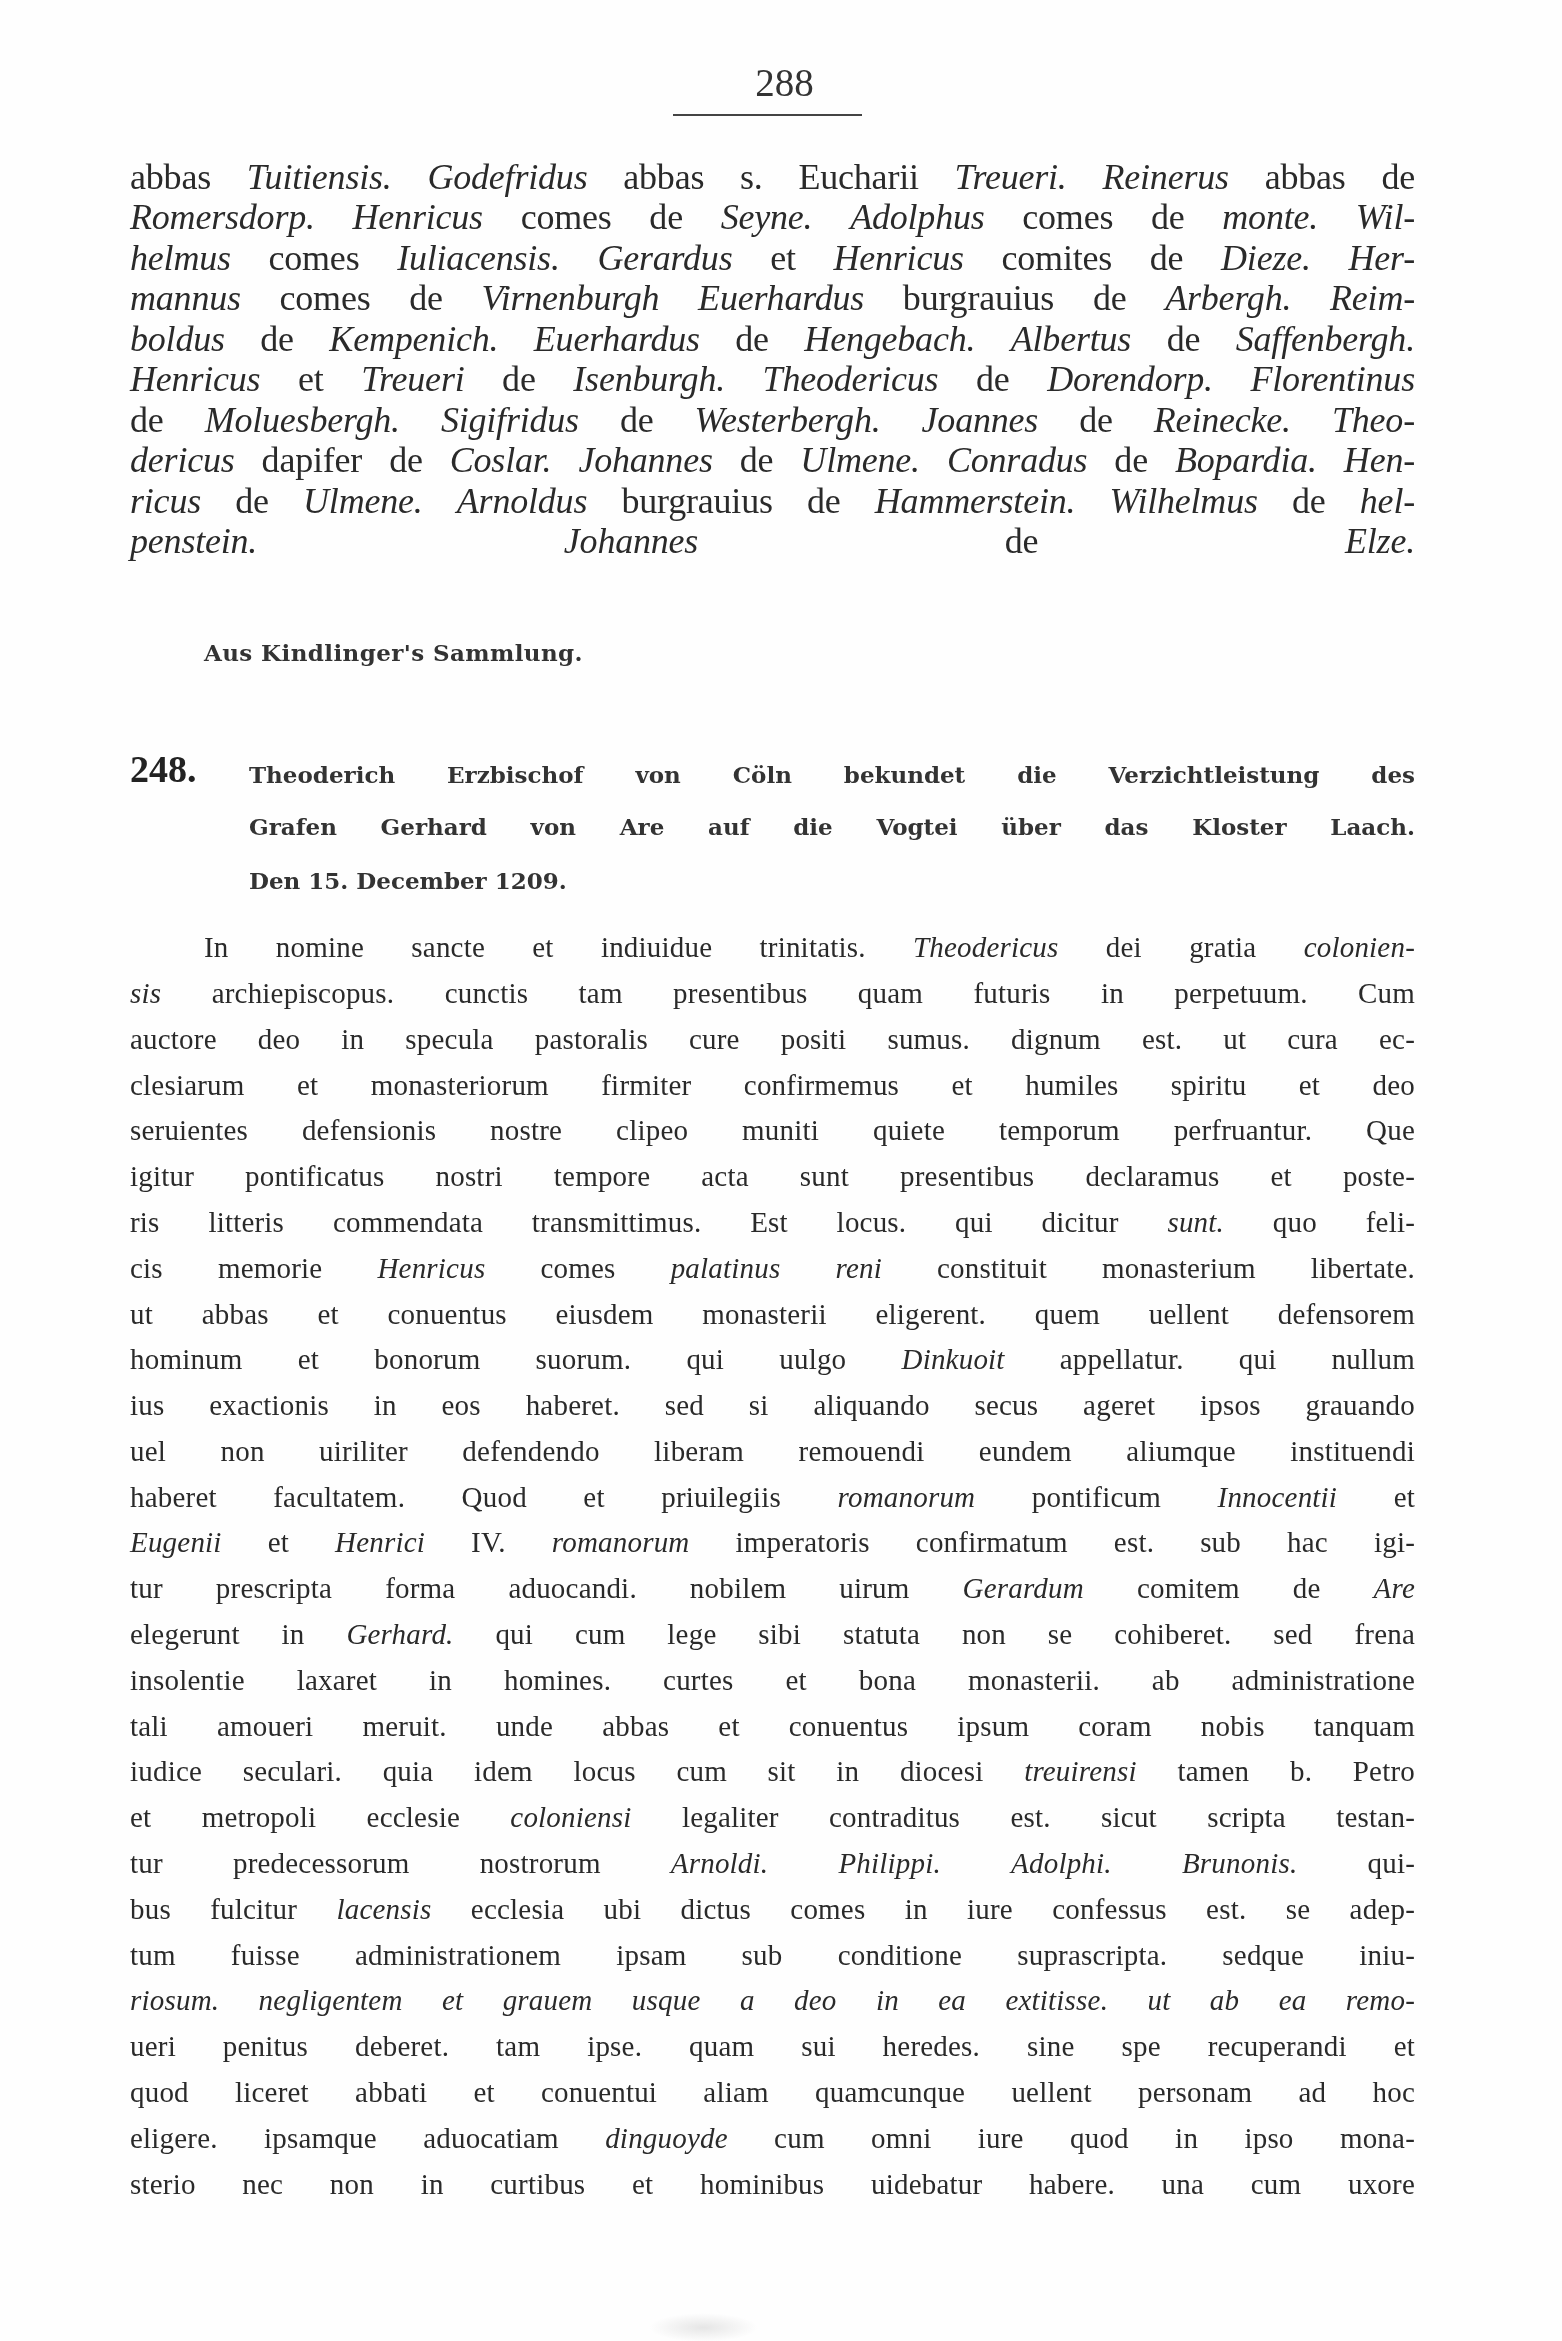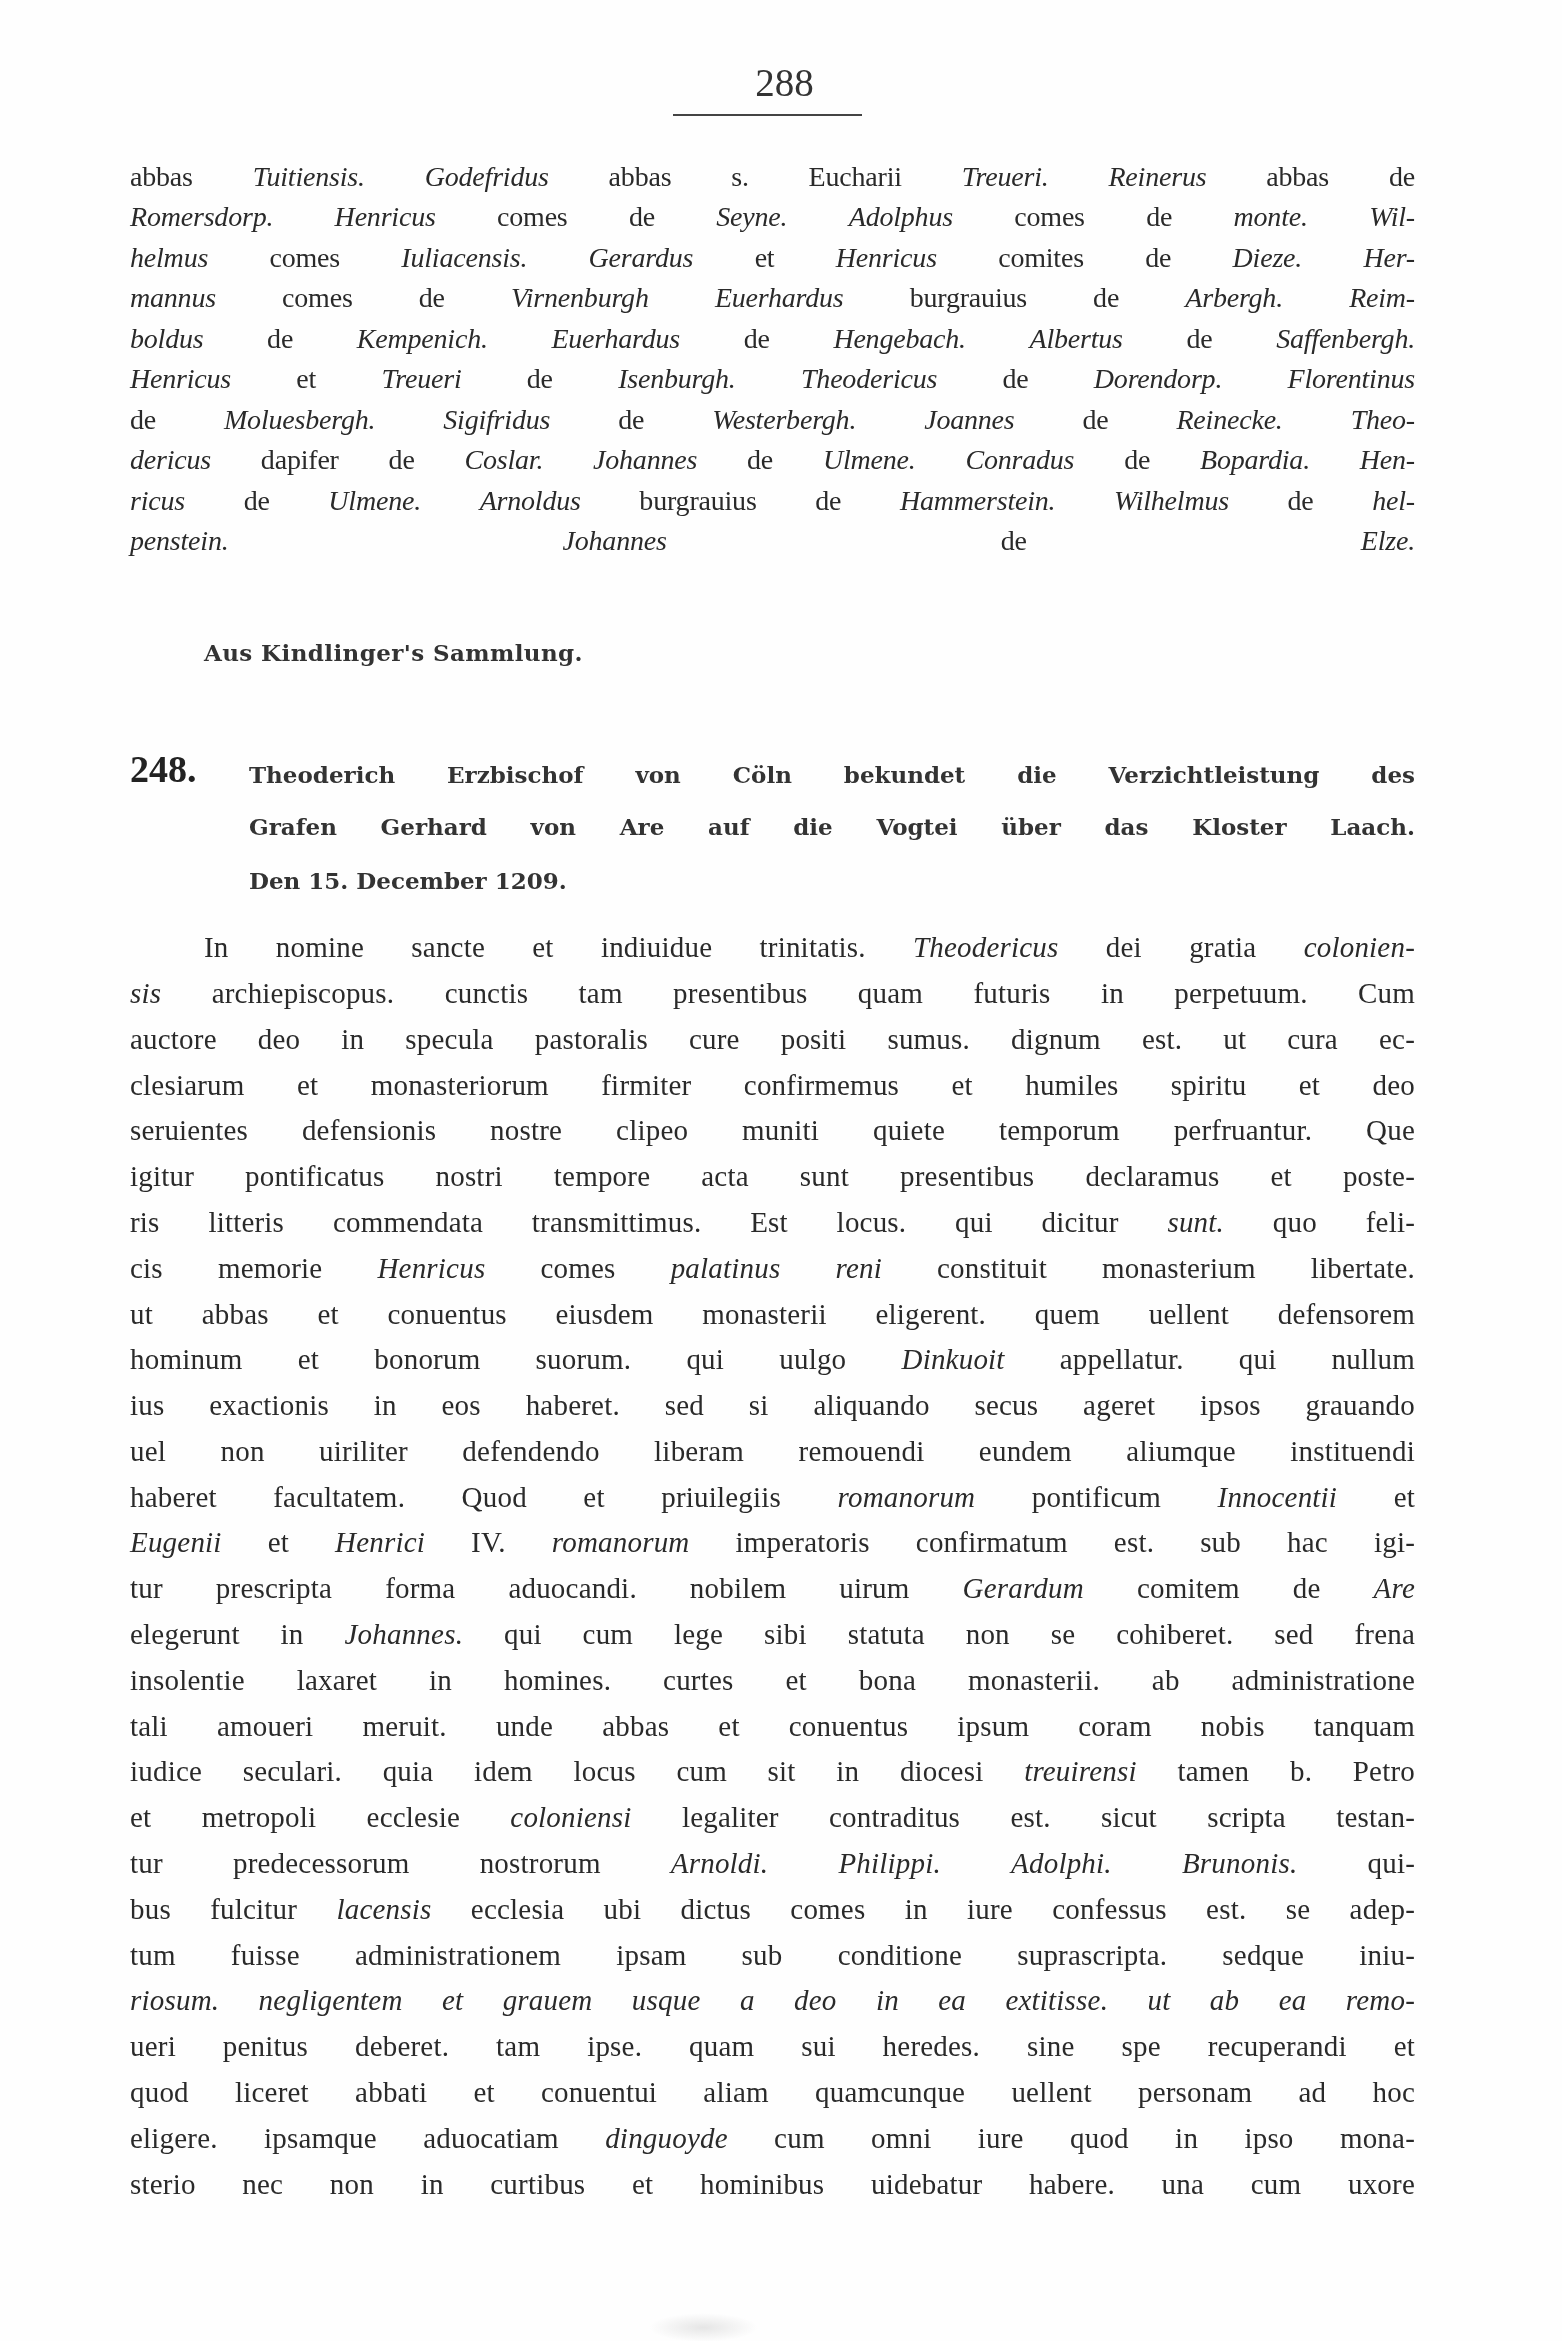--- a/index.html
+++ b/index.html
@@ -11,21 +11,21 @@
   #page-number {
     left: 3px; width: 1563px; top: 63px; text-align: center;
     font-size: 39px; line-height: 39px; color: #333;
   }
   #header-rule { left: 673px; width: 189px; top: 114px; height: 0; border-top: 2.3px solid #444; }
   .line {
     position: absolute; left: 130px; width: 1285px; white-space: nowrap;
     text-align: justify; text-align-last: justify; height: 0.8px; overflow: visible;
   }
   .line span.l { display: block; position: absolute; left: 0; right: 0; bottom: 0; text-align: justify; text-align-last: justify; }
-  .pre .l { font-size: 28px; line-height: 28px; letter-spacing: -0.2px; }
+  .pre .l { font-size: 36px; line-height: 28px; letter-spacing: -0.2px; }
   .body .l { font-size: 29px; line-height: 29px; letter-spacing: 0.2px; }
   .last .l { text-align-last: left; }
   i { font-style: italic; }
   .fraktur {
     font-family: "DejaVu Serif", "Liberation Serif", serif; font-weight: bold; color: #333;
   }
   #source-note { left: 204px; top: 641px; font-size: 23px; line-height: 23.4px; letter-spacing: 0.4px; }
   #doc-number { left: 130px; top: 750px; font-size: 38px; line-height: 39px; font-family: "Liberation Serif", serif; font-weight: bold; color: #222; }
   .head-line { position: absolute; left: 249px; width: 1166px; text-align: justify; text-align-last: justify; font-size: 23px; line-height: 34px; white-space: nowrap; }
   .head-line.left { text-align-last: left; }
@@ -117,21 +117,21 @@
     <div class="line body" style="top: 1511px;">
       <span class="l"><span>haberet facultatem.  Quod et priuilegiis </span><i>romanorum</i><span> pontificum </span><i>Innocentii</i><span> et</span></span>
     </div>
     <div class="line body" style="top: 1556px;">
       <span class="l"><i>Eugenii</i><span> et </span><i>Henrici</i><span> IV. </span><i>romanorum</i><span> imperatoris confirmatum est. sub hac igi-</span></span>
     </div>
     <div class="line body" style="top: 1602px;">
       <span class="l"><span>tur prescripta forma aduocandi. nobilem uirum </span><i>Gerardum</i><span> comitem de </span><i>Are</i></span>
     </div>
     <div class="line body" style="top: 1648px;">
-      <span class="l"><span>elegerunt in </span><i>Johannes.</i><span> qui cum lege sibi statuta non se cohiberet. sed frena</span></span>
+      <span class="l"><span>elegerunt in </span><i>Gerhard.</i><span> qui cum lege sibi statuta non se cohiberet. sed frena</span></span>
     </div>
     <div class="line body" style="top: 1694px;">
       <span class="l"><span>insolentie laxaret in homines. curtes et bona monasterii. ab administratione</span></span>
     </div>
     <div class="line body" style="top: 1740px;">
       <span class="l"><span>tali amoueri meruit. unde abbas et conuentus ipsum coram nobis tanquam</span></span>
     </div>
     <div class="line body" style="top: 1785px;">
       <span class="l"><span>iudice seculari. quia idem locus cum sit in diocesi </span><i>treuirensi</i><span> tamen b. Petro</span></span>
     </div>

